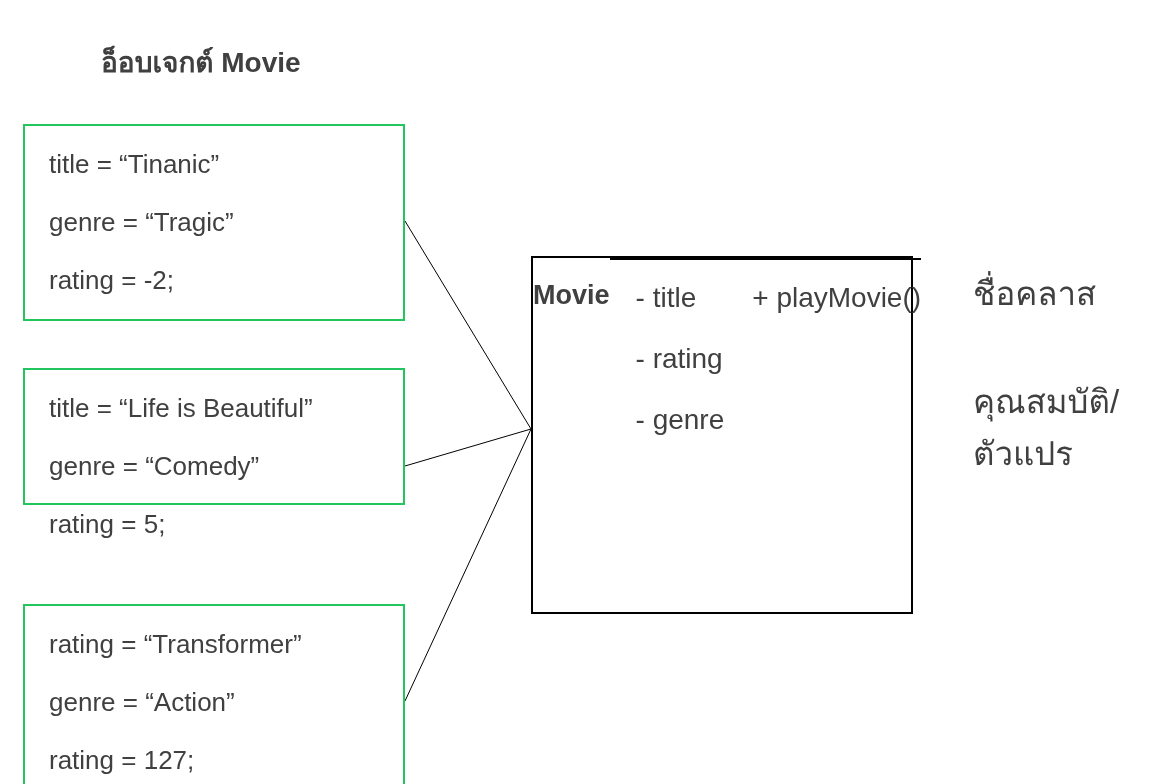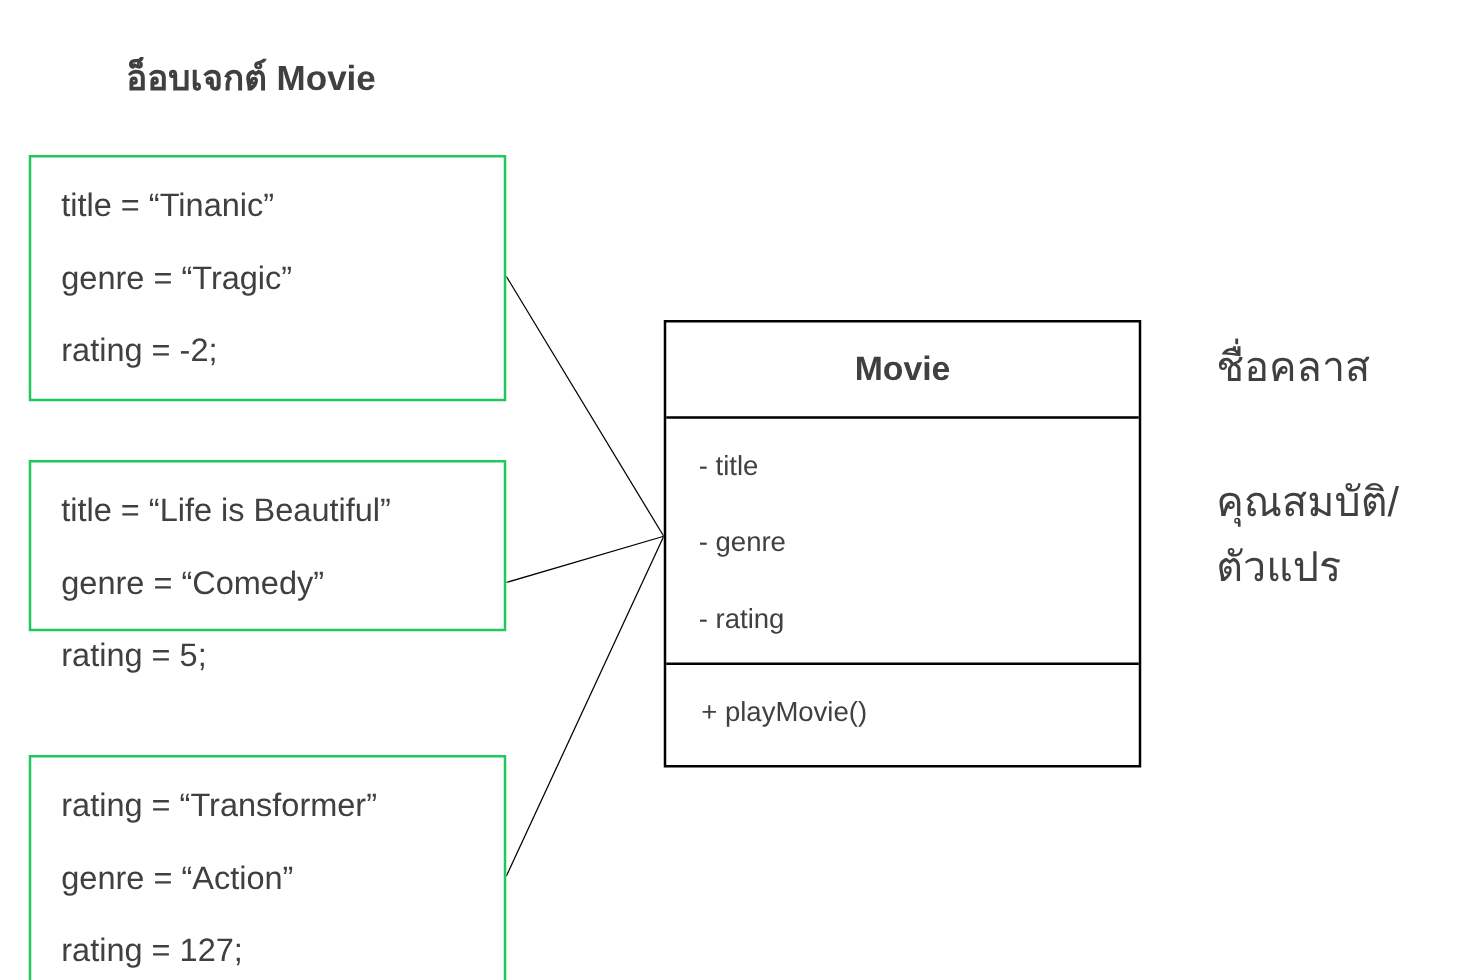--- a/index.html
+++ b/index.html
@@ -55,21 +55,20 @@
   .class-box {
     position: absolute;
     left: 531px;
     top: 220px;
     width: 382px;
     height: 358px;
     box-sizing: border-box;
     border: 2px solid #000000;
     background: #ffffff;
     display: flex;
-    flex-direction: column;
   }
   .class-header {
     height: 75px;
     box-sizing: border-box;
     display: flex;
     align-items: center;
     justify-content: center;
     font-size: 27px;
     font-weight: bold;
   }
@@ -79,21 +78,21 @@
     border-top: 2px solid #000000;
     padding: 7px 0 0 26px;
   }
   .class-methods {
     flex: 1;
     box-sizing: border-box;
     border-top: 2px solid #000000;
     padding: 7px 0 0 28px;
   }
   .class-line {
-    font-size: 22px;
+    font-size: 28px;
     line-height: 61px;
     white-space: nowrap;
   }
   .side-label {
     position: absolute;
     left: 973px;
     font-size: 33px;
     line-height: 52px;
     white-space: nowrap;
   }
@@ -126,22 +125,22 @@
   <div class="obj-box" style="top:568px; height:195px;">
     <div class="obj-line">rating = “Transformer”</div>
     <div class="obj-line">genre = “Action”</div>
     <div class="obj-line">rating = 127;</div>
   </div>
 
   <div class="class-box">
     <div class="class-header">Movie</div>
     <div class="class-attrs">
       <div class="class-line">- title</div>
+      <div class="class-line">- rating</div>
       <div class="class-line">- genre</div>
-      <div class="class-line">- rating</div>
     </div>
     <div class="class-methods">
       <div class="class-line">+ playMovie()</div>
     </div>
   </div>
 
   <div class="side-label" style="top:232px;">ชื่อคลาส</div>
 
   <div class="side-label" style="top:340px;">
     <div>คุณสมบัติ/</div>

